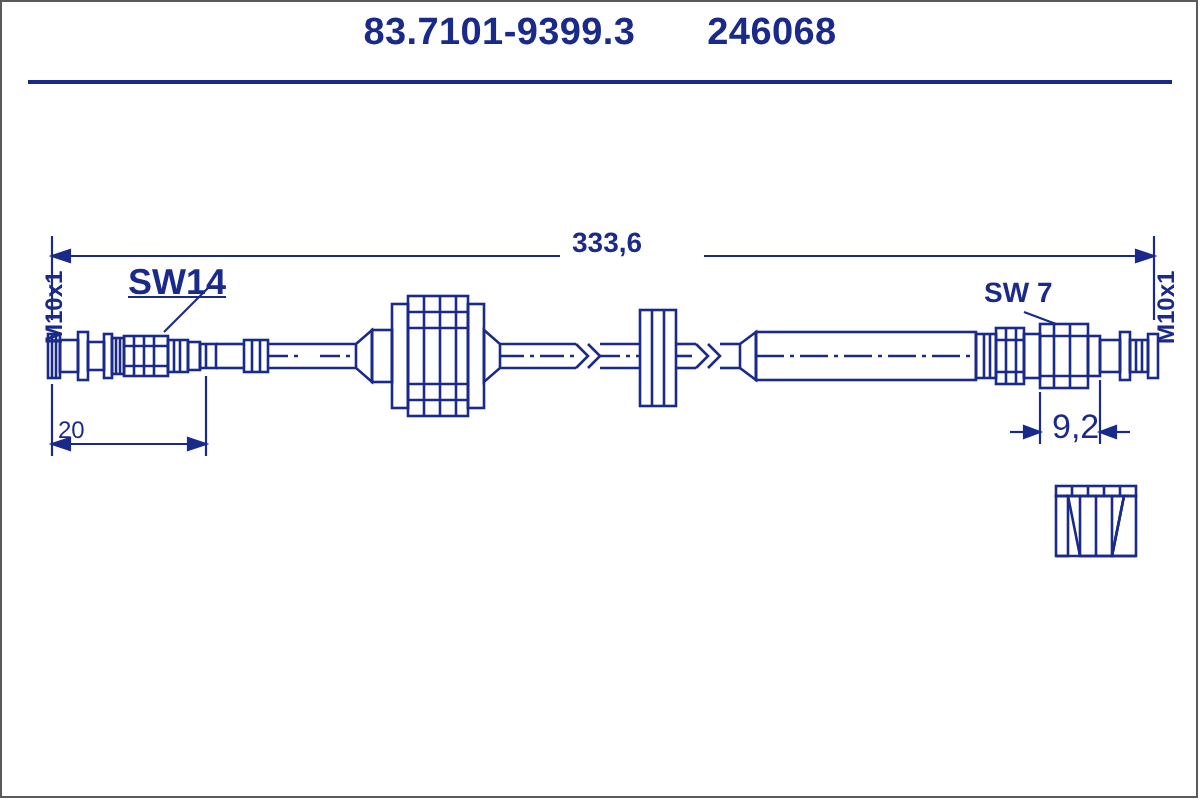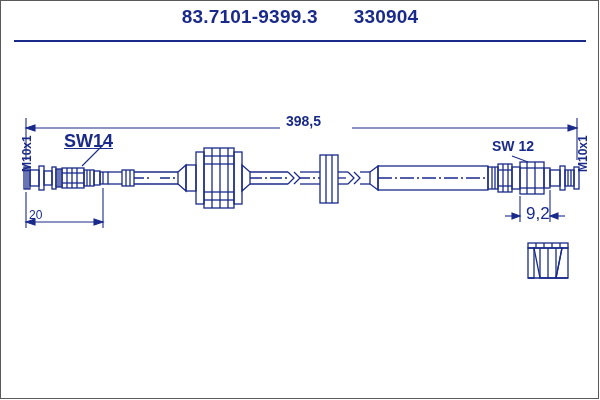--- a/index.html
+++ b/index.html
@@ -15,21 +15,21 @@
   .vert{transform-origin:left top;}
 </style>
 </head>
 <body>
 
 <div id="page">
 
   <div class="frame"></div>
 
   <div class="hdr">
-    <span class="num1">83.7101-9399.3</span><span>330904</span>
+    <span class="num1">83.7101-9399.3</span><span>246068</span>
   </div>
   <div class="rule"></div>
 
   <svg width="600" height="400" viewBox="0 0 600 400">
     <g stroke="#1a2a8a" fill="none" stroke-width="1.4">
 
       <g stroke-width="1.3">
         <rect x="24" y="167" width="6" height="22"></rect>
         <line x1="26" y1="167" x2="26" y2="189"></line>
         <line x1="28" y1="167" x2="28" y2="189"></line>
@@ -195,21 +195,21 @@
 
     </g>
   </svg>
 
   <div class="lbl vert" style="left:20px; top:172px; transform:rotate(-90deg);">M10x1</div>
 
   <div class="lbl" style="left:64px; top:131px; font-size:18px;text-decoration:underline;">SW14</div>
 
   <div class="lbl plain" style="left:29px; top:208px; font-size:12px;">20</div>
 
-  <div class="lbl" style="left:286px; top:113px; font-size:14px;">398,5</div>
-
-  <div class="lbl" style="left:492px; top:138px; font-size:14px;">SW 12</div>
+  <div class="lbl" style="left:286px; top:113px; font-size:14px;">333,6</div>
+
+  <div class="lbl" style="left:492px; top:138px; font-size:14px;">SW 7</div>
 
   <div class="lbl vert" style="left:576px; top:172px; transform:rotate(-90deg);">M10x1</div>
 
   <div class="lbl plain" style="left:526px; top:204px; font-size:17px;">9,2</div>
 
 </div>
 
 </body></html>

